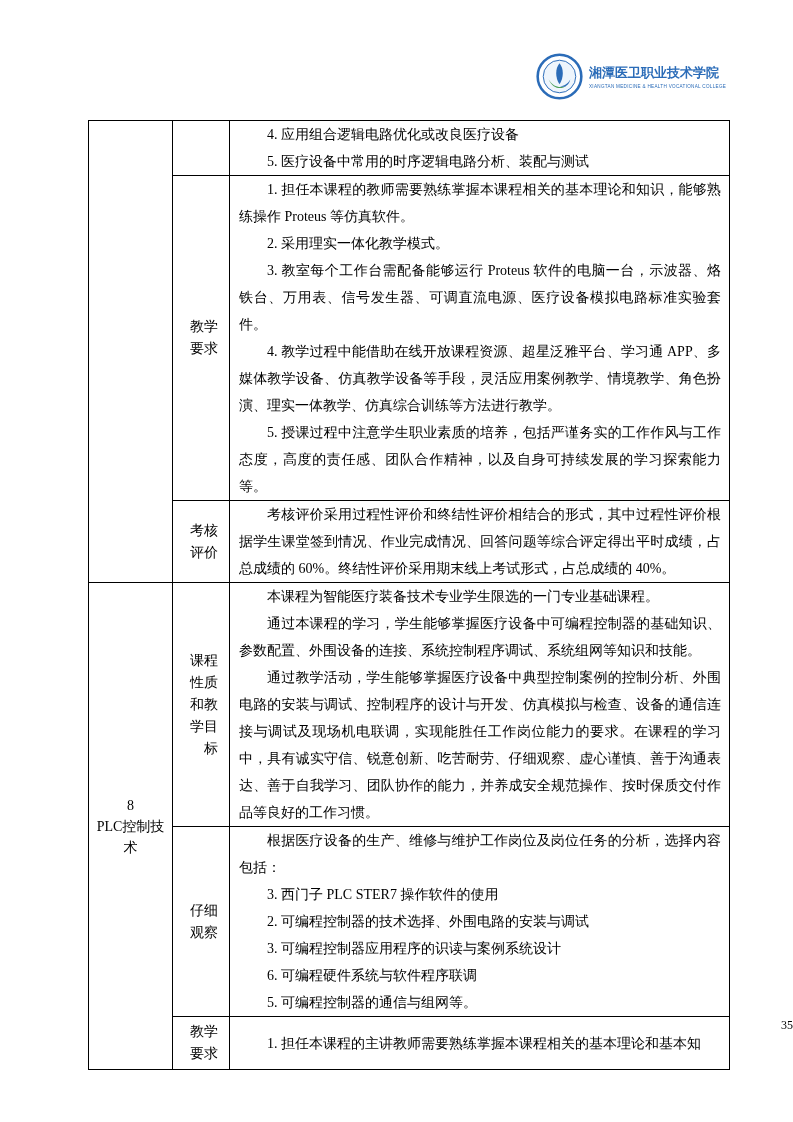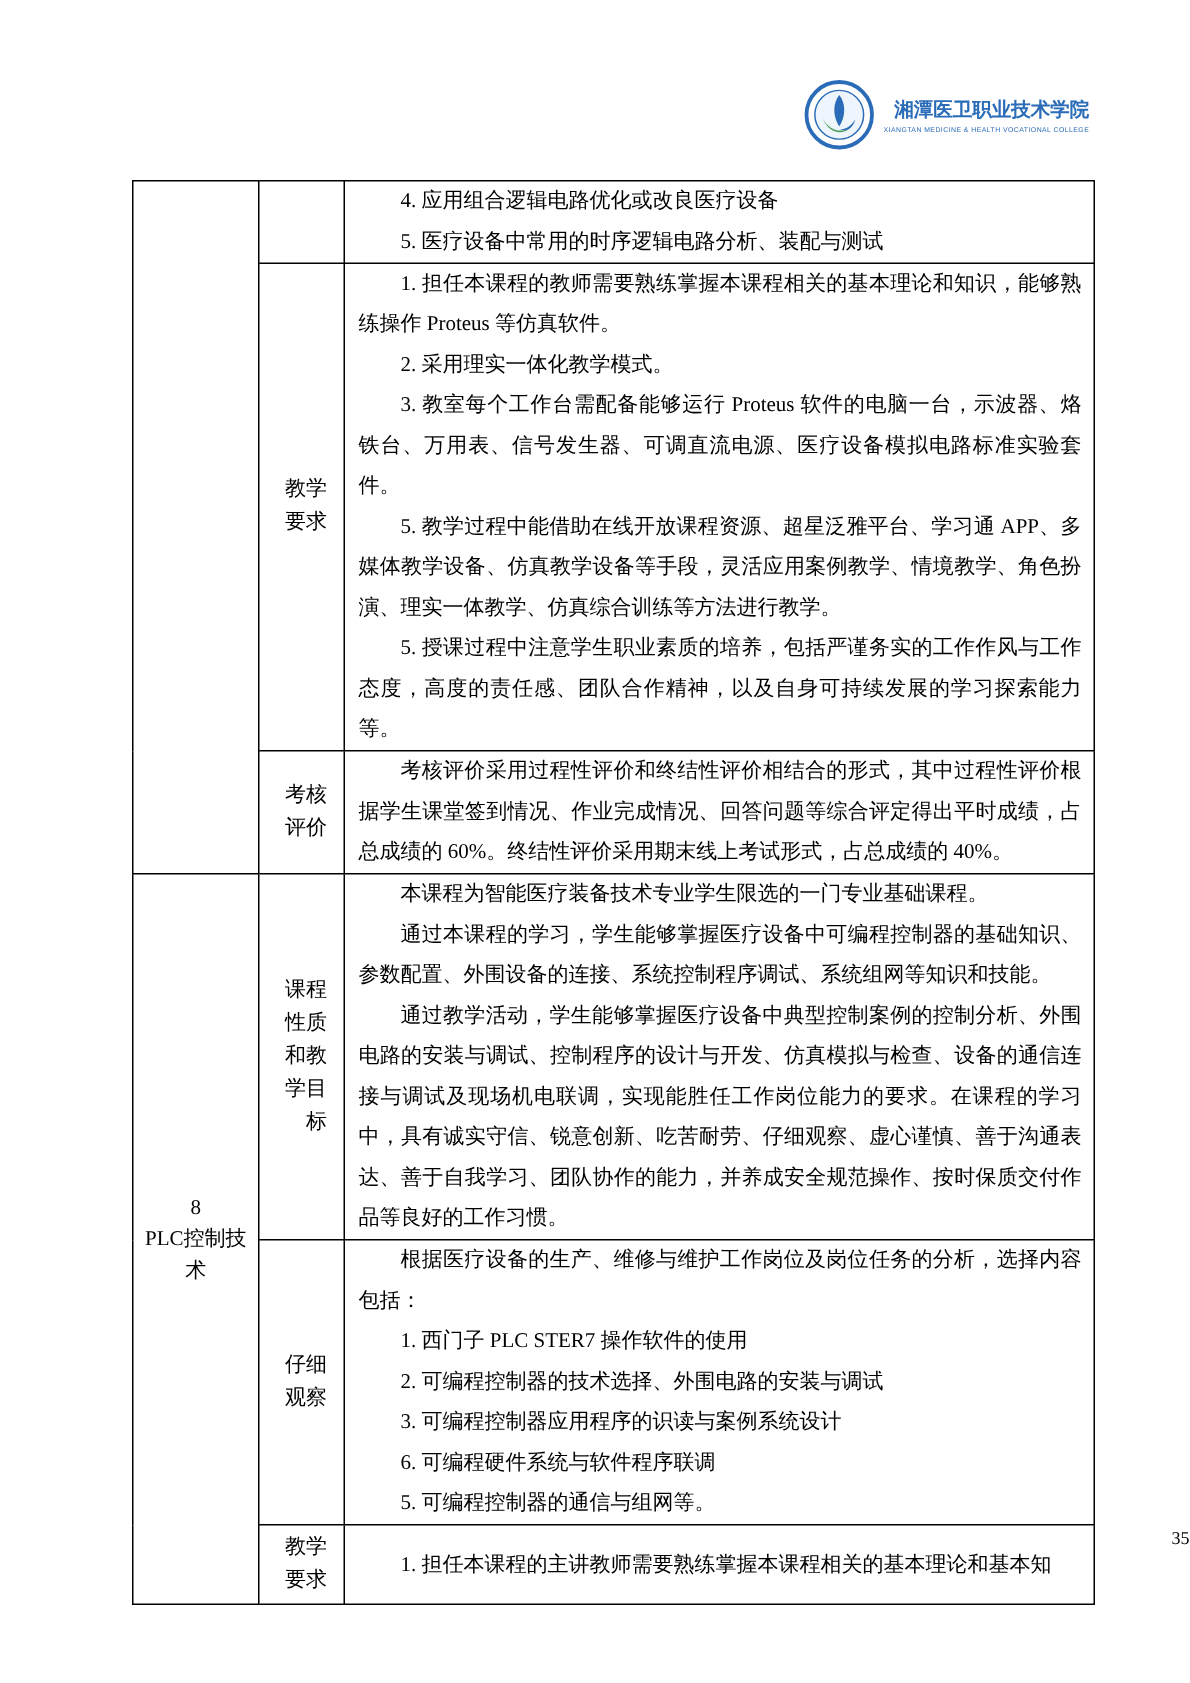--- a/index.html
+++ b/index.html
@@ -15,21 +15,21 @@
   }
   
   .header-logo {
     position:absolute; top:53px; left:536px;
     display:flex; align-items:center; gap:6px;
   }
   .emblem { width:47px; height:47px; flex:0 0 auto; }
   .logo-text { display:flex; flex-direction:column; justify-content:center; }
   .logo-cn {
     color:#2b6cb8; font-weight:bold; font-size:13px;
-    letter-spacing:0px; white-space:nowrap;text-align:right;
+    letter-spacing:0px; white-space:nowrap;
   }
   .logo-en {
     color:#2b6cb8; font-size:4.6px; letter-spacing:0.3px;
     white-space:nowrap; margin-top:2px;
     font-family:"Liberation Sans","DejaVu Sans",sans-serif;
   }
   
   .course-table {
     position:absolute; left:88px; top:120px;
     width:641px;
@@ -93,21 +93,21 @@
           <div class="para">5. 医疗设备中常用的时序逻辑电路分析、装配与测试</div>
         </td>
       </tr>
 
       <tr style="height:270px">
         <td class="label-col">教学要求</td>
         <td class="content-col">
           <div class="para">1. 担任本课程的教师需要熟练掌握本课程相关的基本理论和知识，能够熟练操作 Proteus 等仿真软件。</div>
           <div class="para">2. 采用理实一体化教学模式。</div>
           <div class="para">3. 教室每个工作台需配备能够运行 Proteus 软件的电脑一台，示波器、烙铁台、万用表、信号发生器、可调直流电源、医疗设备模拟电路标准实验套件。</div>
-          <div class="para">5. 教学过程中能借助在线开放课程资源、超星泛雅平台、学习通 APP、多媒体教学设备、仿真教学设备等手段，灵活应用案例教学、情境教学、角色扮演、理实一体教学、仿真综合训练等方法进行教学。</div>
+          <div class="para">4. 教学过程中能借助在线开放课程资源、超星泛雅平台、学习通 APP、多媒体教学设备、仿真教学设备等手段，灵活应用案例教学、情境教学、角色扮演、理实一体教学、仿真综合训练等方法进行教学。</div>
           <div class="para">5. 授课过程中注意学生职业素质的培养，包括严谨务实的工作作风与工作态度，高度的责任感、团队合作精神，以及自身可持续发展的学习探索能力等。</div>
         </td>
       </tr>
 
       <tr style="height:80px">
         <td class="label-col">考核评价</td>
         <td class="content-col">
           <div class="para">考核评价采用过程性评价和终结性评价相结合的形式，其中过程性评价根据学生课堂签到情况、作业完成情况、回答问题等综合评定得出平时成绩，占总成绩的 60%。终结性评价采用期末线上考试形式，占总成绩的 40%。</div>
         </td>
       </tr>
@@ -122,21 +122,21 @@
           <div class="para">本课程为智能医疗装备技术专业学生限选的一门专业基础课程。</div>
           <div class="para">通过本课程的学习，学生能够掌握医疗设备中可编程控制器的基础知识、参数配置、外围设备的连接、系统控制程序调试、系统组网等知识和技能。</div>
           <div class="para">通过教学活动，学生能够掌握医疗设备中典型控制案例的控制分析、外围电路的安装与调试、控制程序的设计与开发、仿真模拟与检查、设备的通信连接与调试及现场机电联调，实现能胜任工作岗位能力的要求。在课程的学习中，具有诚实守信、锐意创新、吃苦耐劳、仔细观察、虚心谨慎、善于沟通表达、善于自我学习、团队协作的能力，并养成安全规范操作、按时保质交付作品等良好的工作习惯。</div>
         </td>
       </tr>
 
       <tr style="height:178px">
         <td class="label-col">仔细观察</td>
         <td class="content-col">
           <div class="para">根据医疗设备的生产、维修与维护工作岗位及岗位任务的分析，选择内容包括：</div>
-          <div class="para">1. 西门子 PLC STER7 操作软件的使用</div>
+          <div class="para">3. 西门子 PLC STER7 操作软件的使用</div>
           <div class="para">2. 可编程控制器的技术选择、外围电路的安装与调试</div>
           <div class="para">3. 可编程控制器应用程序的识读与案例系统设计</div>
           <div class="para">6. 可编程硬件系统与软件程序联调</div>
           <div class="para">5. 可编程控制器的通信与组网等。</div>
         </td>
       </tr>
 
       <tr style="height:41px">
         <td class="label-col">教学要求</td>
         <td class="content-col">

